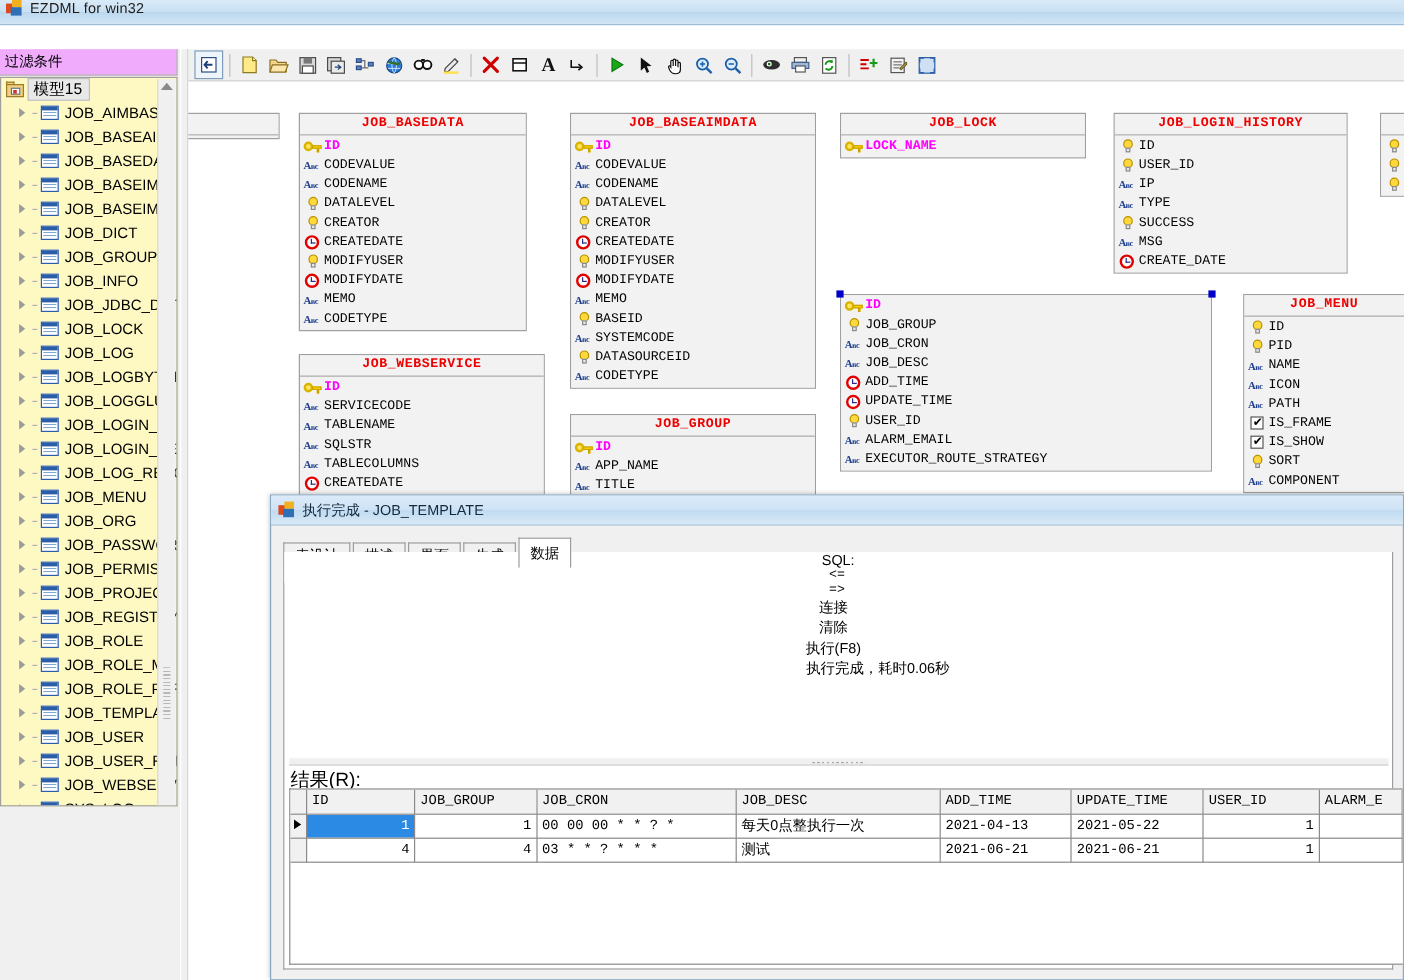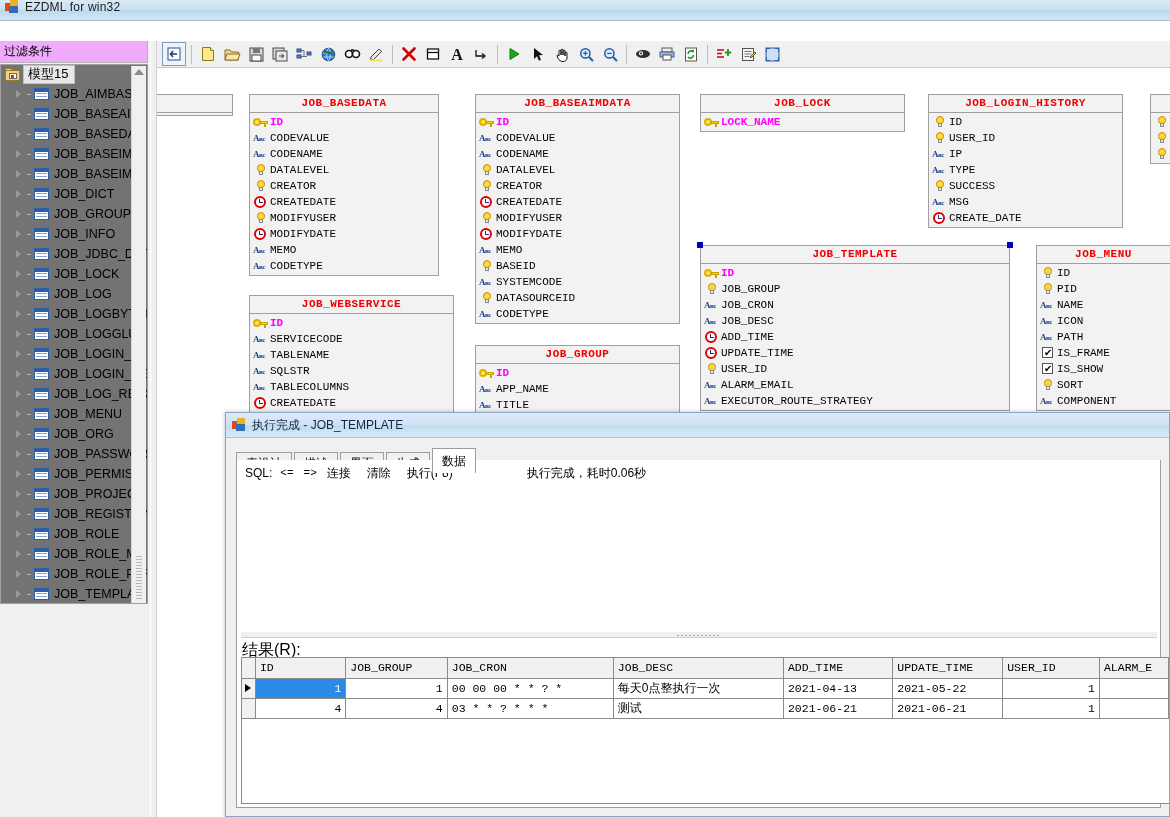--- a/index.html
+++ b/index.html
@@ -43,22 +43,22 @@
     position:absolute;left:0;top:41px;width:150px;height:776px;
     background:#f0f0f0;
   }
   .filter-label{
     position:absolute;left:0;top:0;width:148px;height:22px;
     background:#f0abfc;border:1px solid #b5b5b5;border-top:none;border-left:none;
     font-size:12px;color:#000;display:flex;align-items:center;padding-left:4px;
     box-sizing:border-box;
   }
   .tree{
-    position:absolute;left:0;top:23px;width:148px;height:540px;
-    background:#737373;border:1px solid #a0a0a0;box-sizing:border-box;
+    position:absolute;left:0;top:23px;width:148px;height:608px;
+    background:#fef9c3;border:1px solid #a0a0a0;box-sizing:border-box;
     overflow:hidden;
   }
   .tree-root{
     display:flex;align-items:center;height:19px;padding-left:4px;
   }
   .folder-ico{
     width:15px;height:13px;position:relative;margin-right:3px;flex:0 0 auto;
   }
   .folder-ico .fb{position:absolute;left:0;top:2px;width:15px;height:11px;background:#f5d07a;border:1px solid #9a7b2a;box-sizing:border-box;}
   .folder-ico .ft{position:absolute;left:0;top:0px;width:7px;height:3px;background:#f5d07a;border:1px solid #9a7b2a;border-bottom:none;box-sizing:border-box;}
@@ -190,20 +190,21 @@
   .tab.active{
     height:25px;line-height:24px;background:#ffffff;border-color:#9d9d9d;position:relative;z-index:3;
   }
   .tabpanel{
     position:absolute;left:10px;top:47px;width:925px;height:348px;
     background:#ffffff;border:1px solid #9d9d9d;border-top:none;box-sizing:border-box;
   }
   .sqlbar{
     height:26px;display:flex;align-items:center;padding-left:8px;font-size:12px;color:#000;
     background:#ffffff;
+    flex-direction:column;
   }
   .sqlbar .lbl{margin-right:8px;}
   .sqlbar .lnk{margin-right:16px;cursor:default;}
   .sqlbar .lnk.small{font-size:11px;margin-right:10px;font-family:"Liberation Mono","DejaVu Sans Mono",monospace;}
   .sqlbar .status{margin-left:58px;font-size:12px;}
   .sqlbox{
     position:absolute;left:4px;top:29px;width:916px;height:139px;
     background:#ffffff;border:1px solid #7f9db9;box-sizing:border-box;
     padding:3px 0 0 4px;overflow:hidden;
   }
@@ -901,21 +902,20 @@
             <span class="ic abc"><span>A</span><span style="font-size:7px">в</span><span style="font-size:7px">c</span></span>
             <span>APP_NAME</span>
           </div>
           <div class="field">
             <span class="ic abc"><span>A</span><span style="font-size:7px">в</span><span style="font-size:7px">c</span></span>
             <span>TITLE</span>
           </div>
         </div>
       </div>
       <div class="ertable" style="left: 543px; top: 177px; width: 310px;">
-        <div class="thead">JOB_TEMPLATE</div>
         <div class="tbody">
           <div class="field pk">
             <span class="ic key">
               <i class="kh"></i>
               <i class="ks"></i>
               <i class="kt"></i>
             </span>
             <span>ID</span>
           </div>
           <div class="field">

